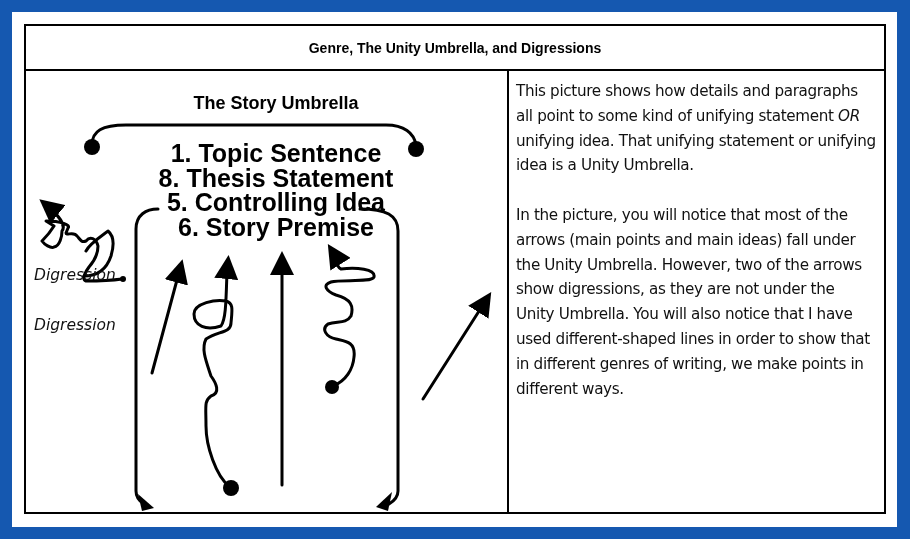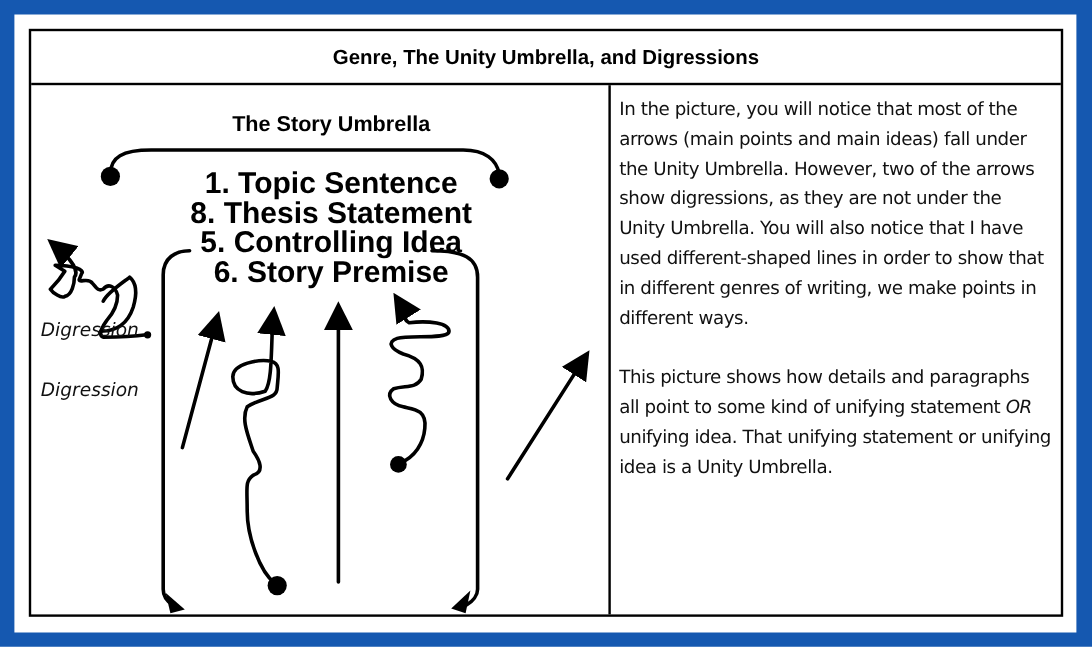--- a/index.html
+++ b/index.html
@@ -24,21 +24,21 @@
     box-sizing: border-box;
     border: 2px solid #000;
   }
   .header {
     position: absolute; left: 0; top: 0; right: 0;
     height: 43px;
     border-bottom: 2px solid #000;
     display: flex; align-items: center; justify-content: center;
     font-family: "Liberation Sans", sans-serif;
     font-weight: bold;
-    font-size: 17px;
+    font-size: 14px;
     color: #000;
   }
   .left-cell {
     position: absolute; left: 0; top: 45px;
     width: 481px; bottom: 0;
     border-right: 2px solid #000;
   }
   .right-cell {
     position: absolute; left: 483px; top: 45px;
     right: 0; bottom: 0;
@@ -122,16 +122,16 @@
       <div>1. Topic Sentence</div>
       <div>8. Thesis Statement</div>
       <div>5. Controlling Idea</div>
       <div>6. Story Premise</div>
     </div>
     <div class="digression" style="left:8px; top:195px;">Digression</div>
     <div class="digression" style="left:8px; top:245px;">Digression</div>
   </div>
 
   <div class="right-cell">
+    <p><span>This picture shows how details and paragraphs all point to some kind of unifying statement </span><em>OR</em><span> unifying idea. That unifying statement or unifying idea is a Unity Umbrella.</span></p>
     <p>In the picture, you will notice that most of the arrows (main points and main ideas) fall under the Unity Umbrella. However, two of the arrows show digressions, as they are not under the Unity Umbrella. You will also notice that I have used different-shaped lines in order to show that in different genres of writing, we make points in different ways.</p>
-    <p><span>This picture shows how details and paragraphs all point to some kind of unifying statement </span><em>OR</em><span> unifying idea. That unifying statement or unifying idea is a Unity Umbrella.</span></p>
   </div>
 </div>
 
 </body></html>

